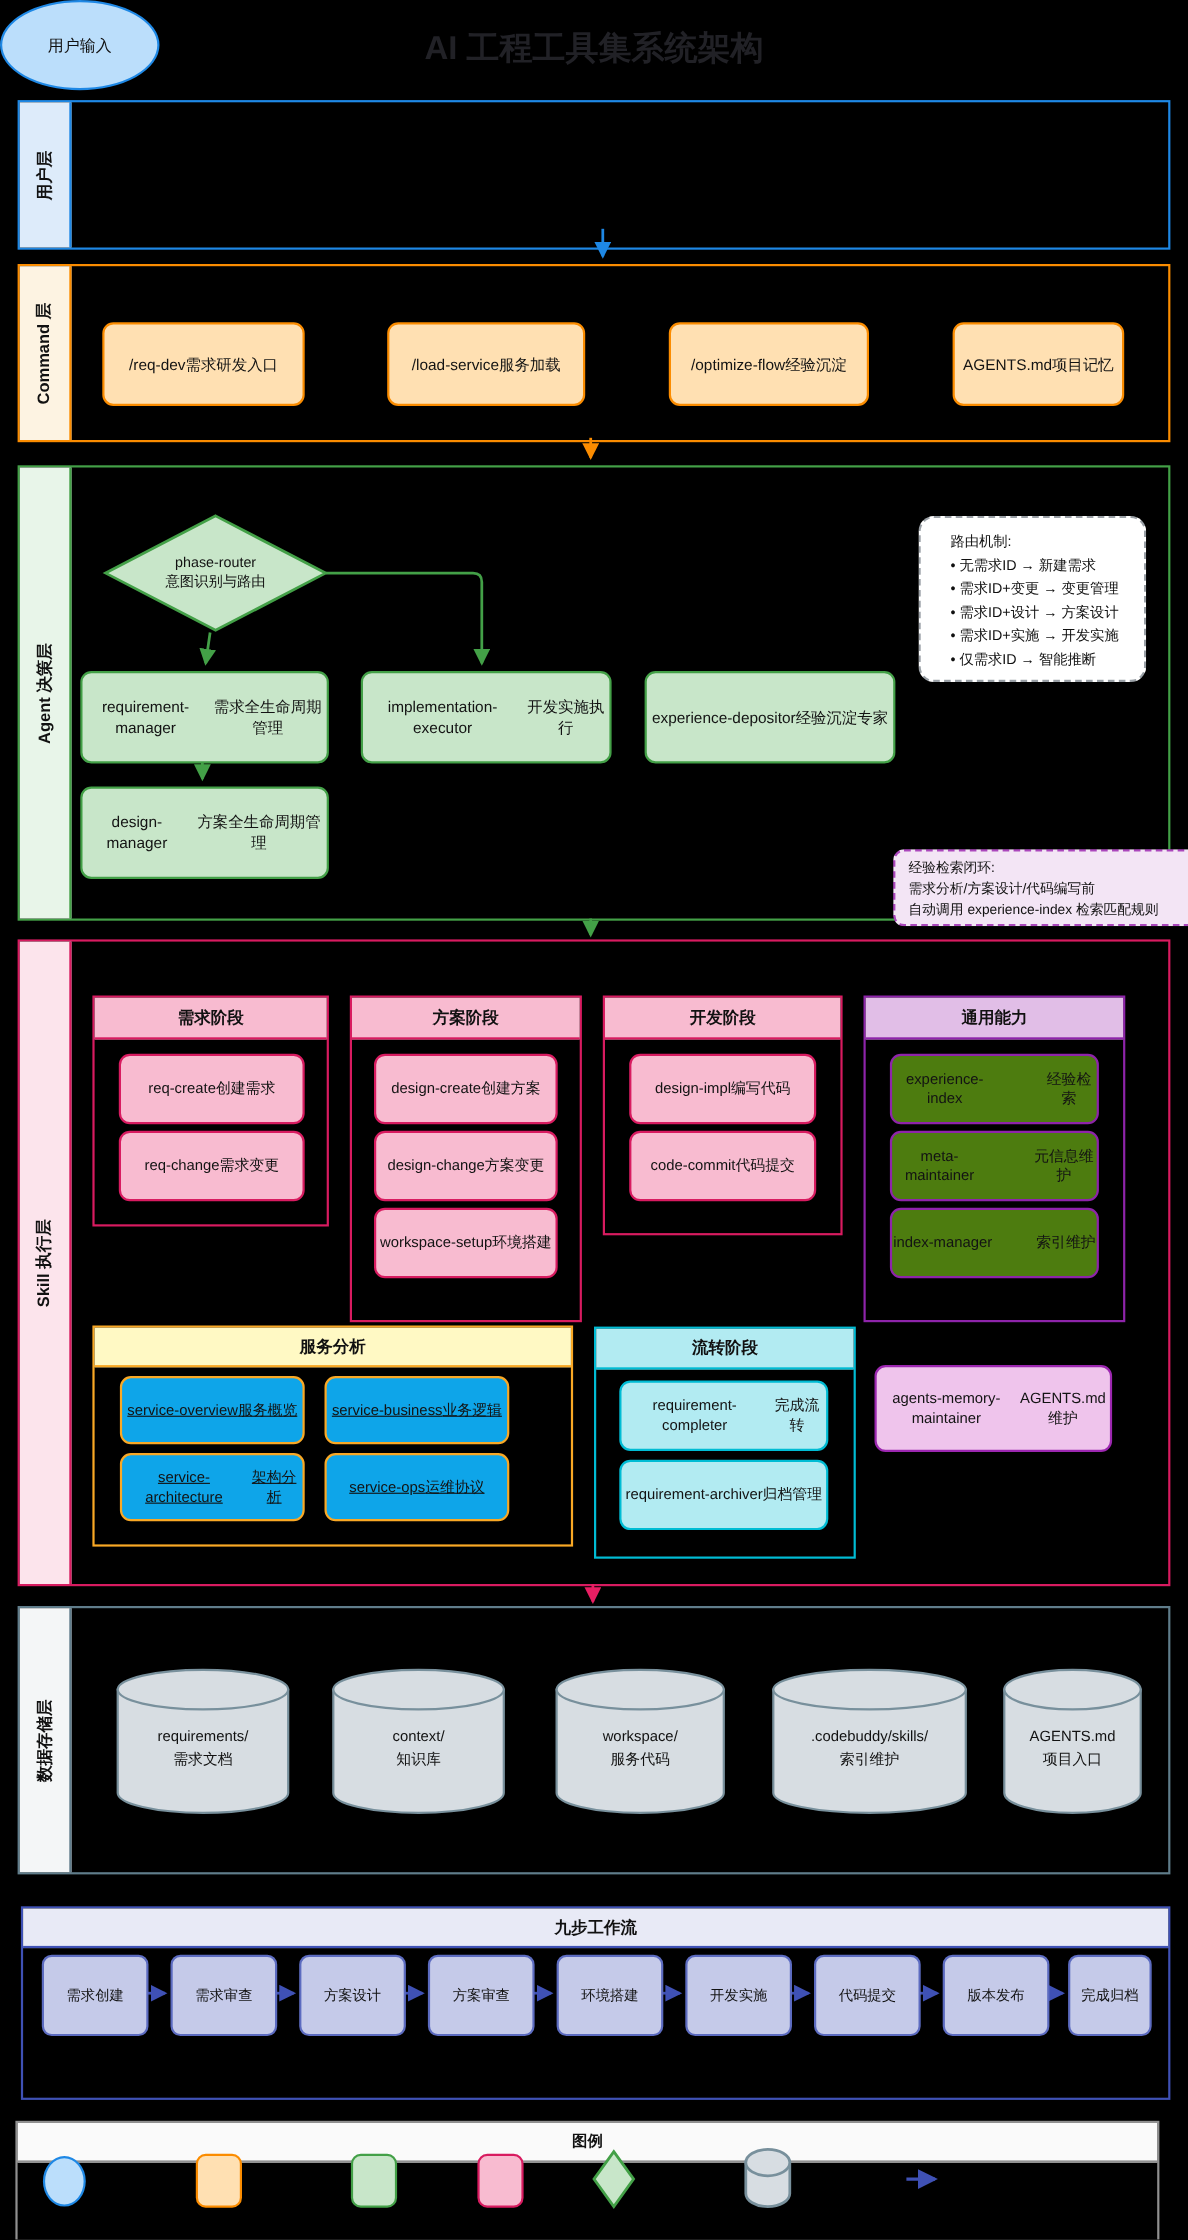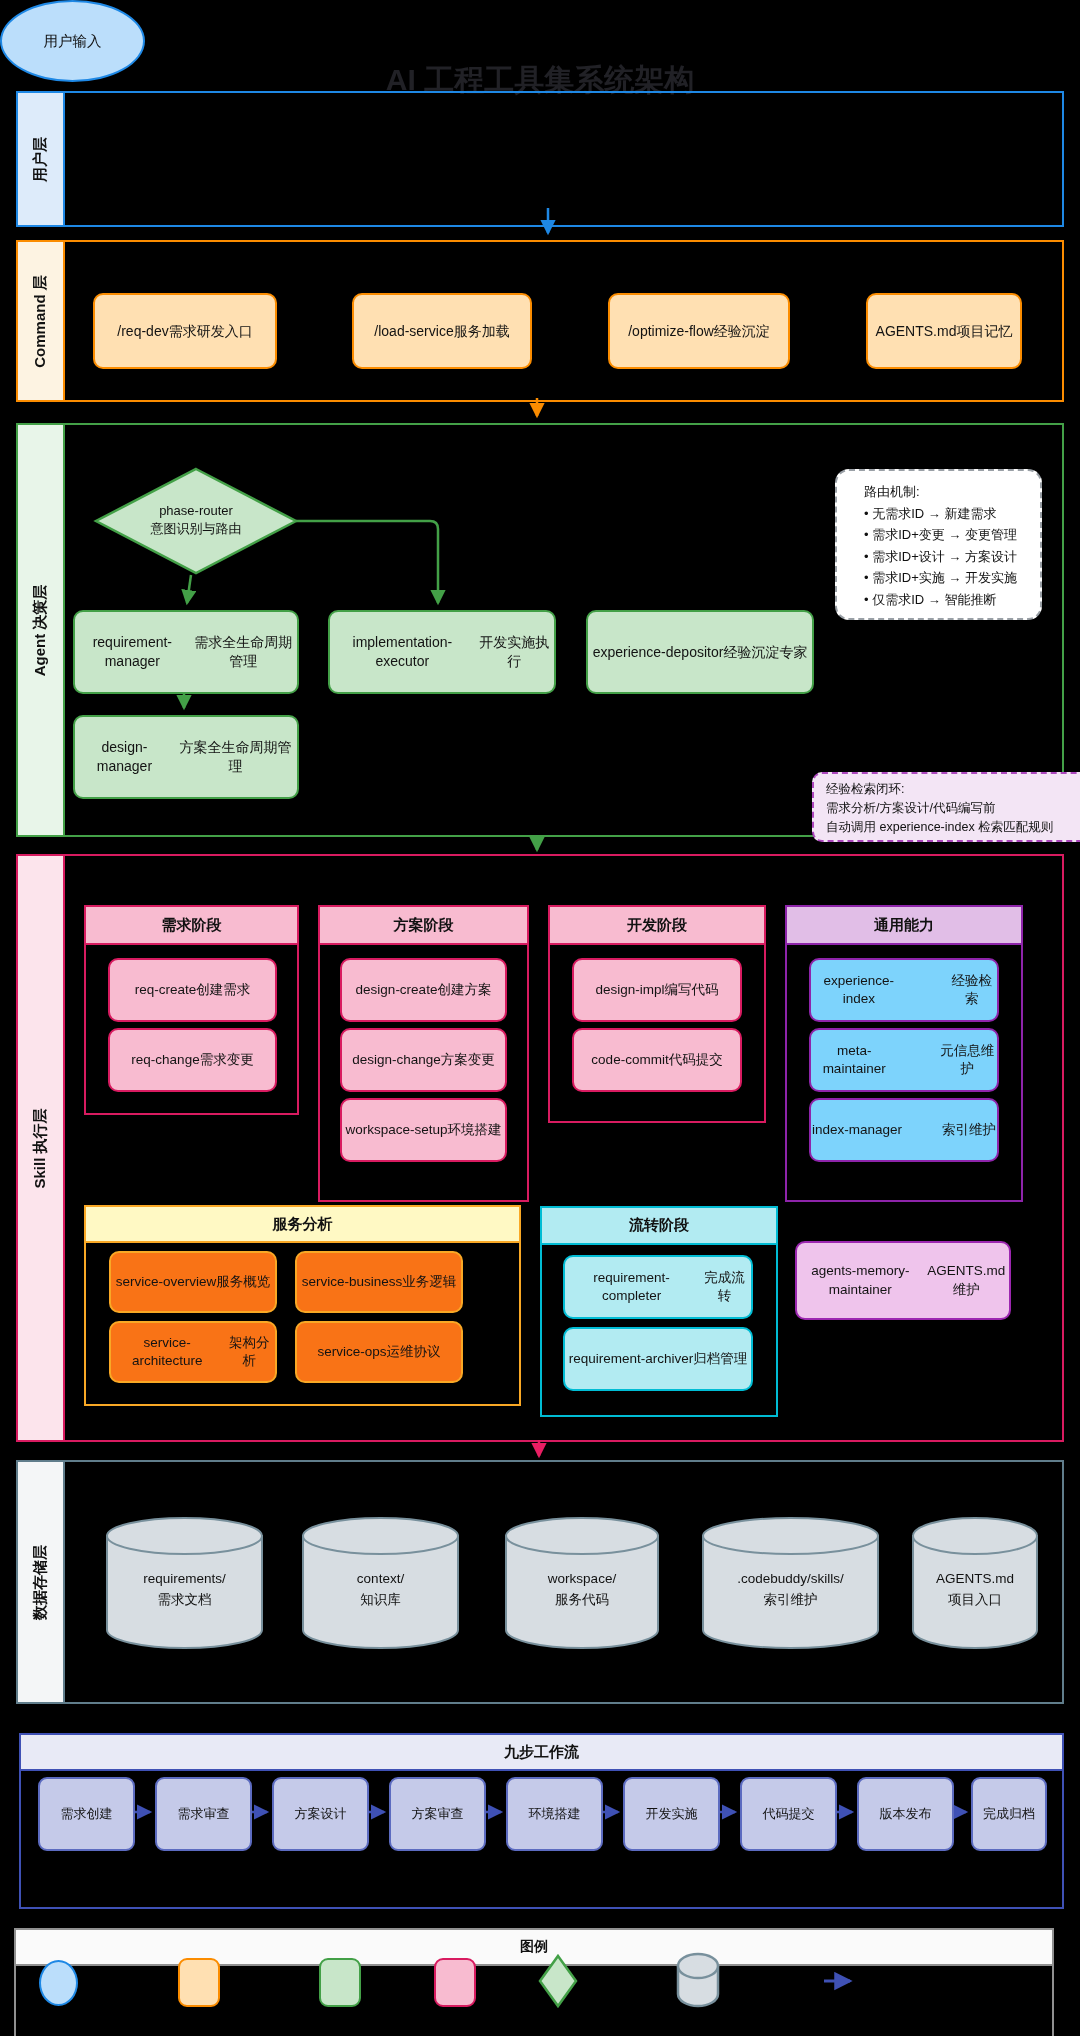--- a/index.html
+++ b/index.html
@@ -1,19 +1,19 @@
 <!DOCTYPE html>
 <html><head>
 <meta charset="utf-8">
 <style>
   html,body{margin:0;padding:0;background:#000;}
   body{position:relative;width:1080px;height:2036px;overflow:hidden;
        font-family:"Liberation Sans","DejaVu Sans",sans-serif;color:#111;}
   .abs{position:absolute;}
-  #title{left:0;top:24px;width:1080px;text-align:center;font-size:30px;font-weight:bold;color:#212126;margin-top:36px;}
+  #title{left:0;top:24px;width:1080px;text-align:center;font-size:30px;font-weight:bold;color:#212126;}
   .layer{position:absolute;left:16px;width:1044px;border:2px solid;background:transparent;}
   .strip{position:absolute;left:0;top:0;bottom:0;width:45px;border-right:2px solid;
          display:flex;align-items:center;justify-content:center;}
   .strip span{transform:rotate(-90deg);white-space:nowrap;font-weight:bold;font-size:15px;color:#111;}
   
   #layer-user{top:91px;height:132px;border-color:#1e88e5;}
   #layer-user .strip{background:#ddebfa;border-color:#1e88e5;}
   #layer-command{top:240px;height:158px;border-color:#fb8c00;}
   #layer-command .strip{background:#fdf3e2;border-color:#fb8c00;}
   #layer-agent{top:423px;height:410px;border-color:#43a047;}
@@ -22,22 +22,22 @@
   #layer-skill .strip{background:#fce4ec;border-color:#d81b60;}
   #layer-data{top:1460px;height:240px;border-color:#607d8b;}
   #layer-data .strip{background:#f4f6f7;border-color:#607d8b;}
   
   .node{position:absolute;display:flex;flex-direction:row;align-items:center;justify-content:center;
         text-align:center;border-radius:10px;border:2px solid;z-index:10;line-height:1.35;}
   .node .n1,.node .n2{display:block;font-size:14px;color:#131313;}
   .orange{background:#ffe0b2;border-color:#fb8c00;}
   .green{background:#c8e6c9;border-color:#43a047;}
   .pink{background:#f8bbd0;border-color:#d81b60;}
-  .purple{background:#7dd3fc;border-color:#8e24aa;gap:40px;}
-  .yellow{background:#f97316;border-color:#f9a825;}
+  .purple{background:#4d7c0f;border-color:#8e24aa;gap:40px;}
+  .yellow{background:#0ea5e9;border-color:#f9a825;text-decoration:underline;}
   .cyan{background:#b2ebf2;border-color:#00bcd4;}
   .magenta{background:#efc4ec;border-color:#9c27b0;}
   .lavender{background:#c5cae9;border-color:#5c6bc0;border-radius:9px;}
   .lavender .n1,.lavender .n2{font-size:13px;}
   .skill-node .n1,.skill-node .n2{font-size:13.5px;}
   
   #user-input{left:482px;top:128px;width:141px;height:78px;border-radius:50%;
               background:#bbdefb;border:2.5px solid #1e88e5;display:flex;align-items:center;
               justify-content:center;font-size:14.5px;z-index:10;}
   

